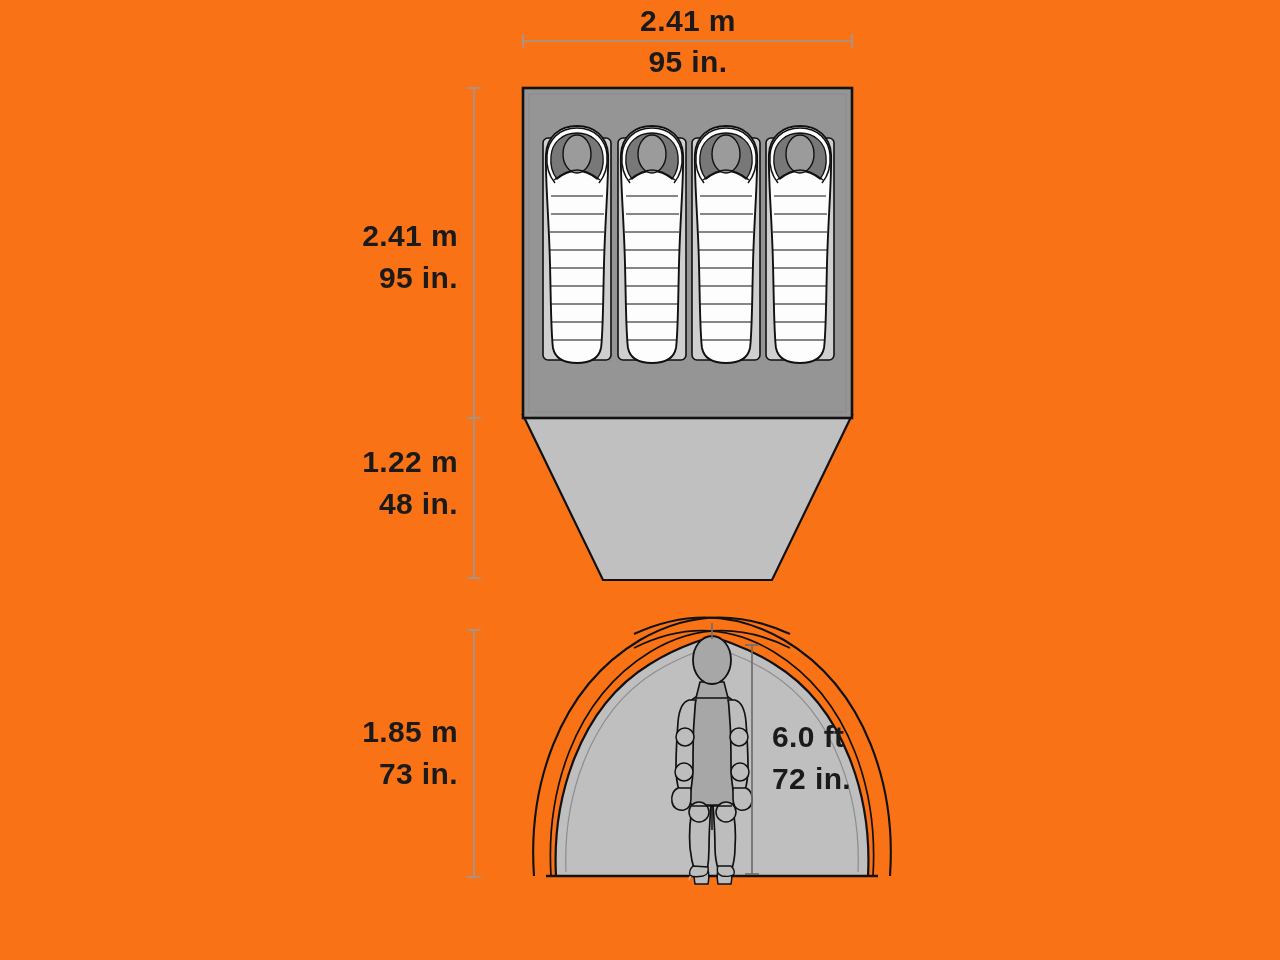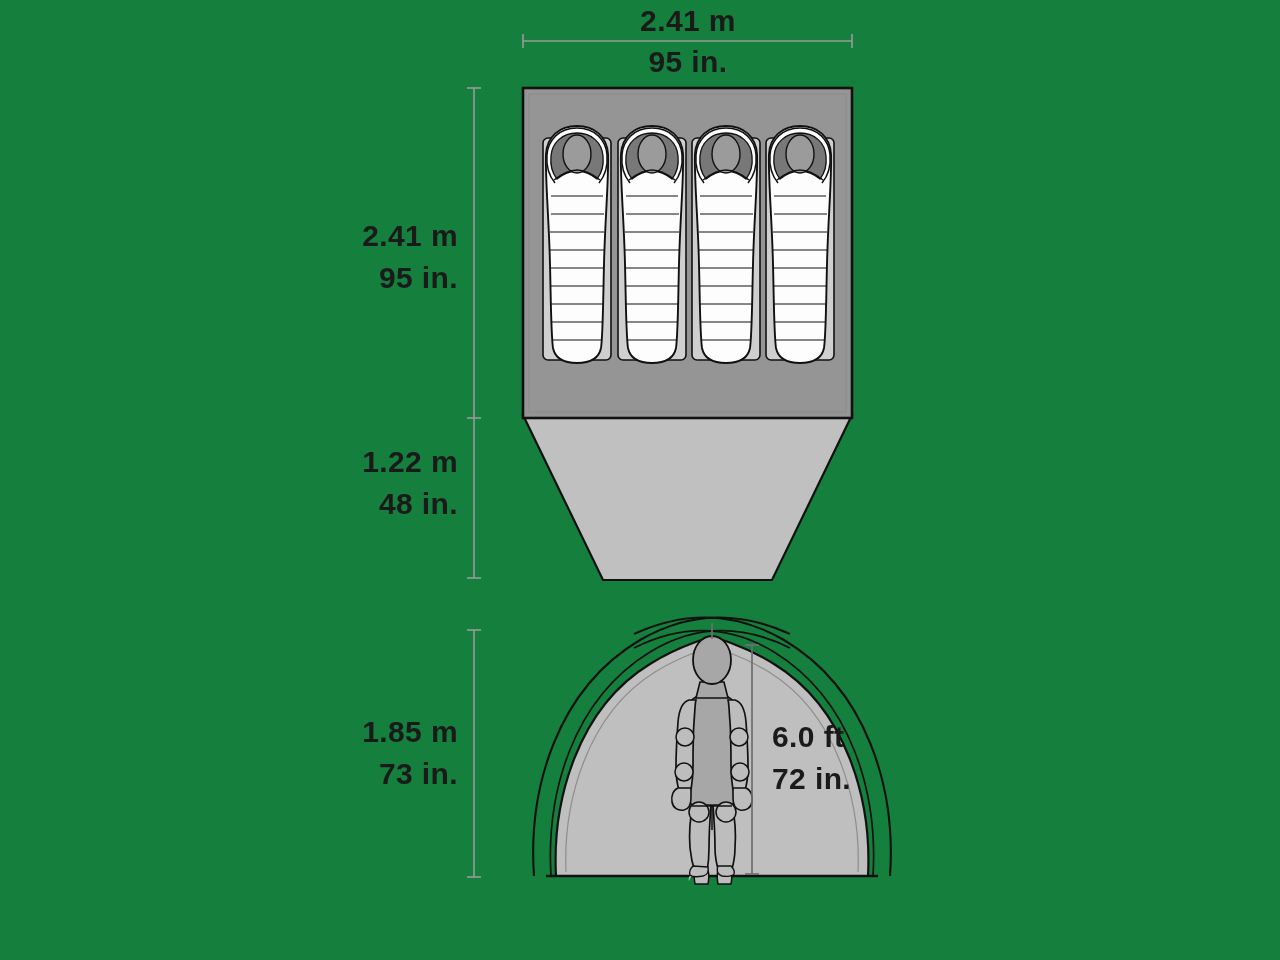--- a/index.html
+++ b/index.html
@@ -10,21 +10,21 @@
   body {
     width: 1280px;
     height: 960px;
     font-family: "Liberation Sans", sans-serif;
     overflow: hidden;
   }
   #diagram-root {
     position: relative;
     width: 1280px;
     height: 960px;
-    background: #15803d;
+    background: #f97316;
   }
   svg.stage {
     display: block;
     width: 1280px;
     height: 960px;
   }
   .dim-text {
     font-family: "Liberation Sans", sans-serif;
     font-weight: bold;
     font-size: 30px;

